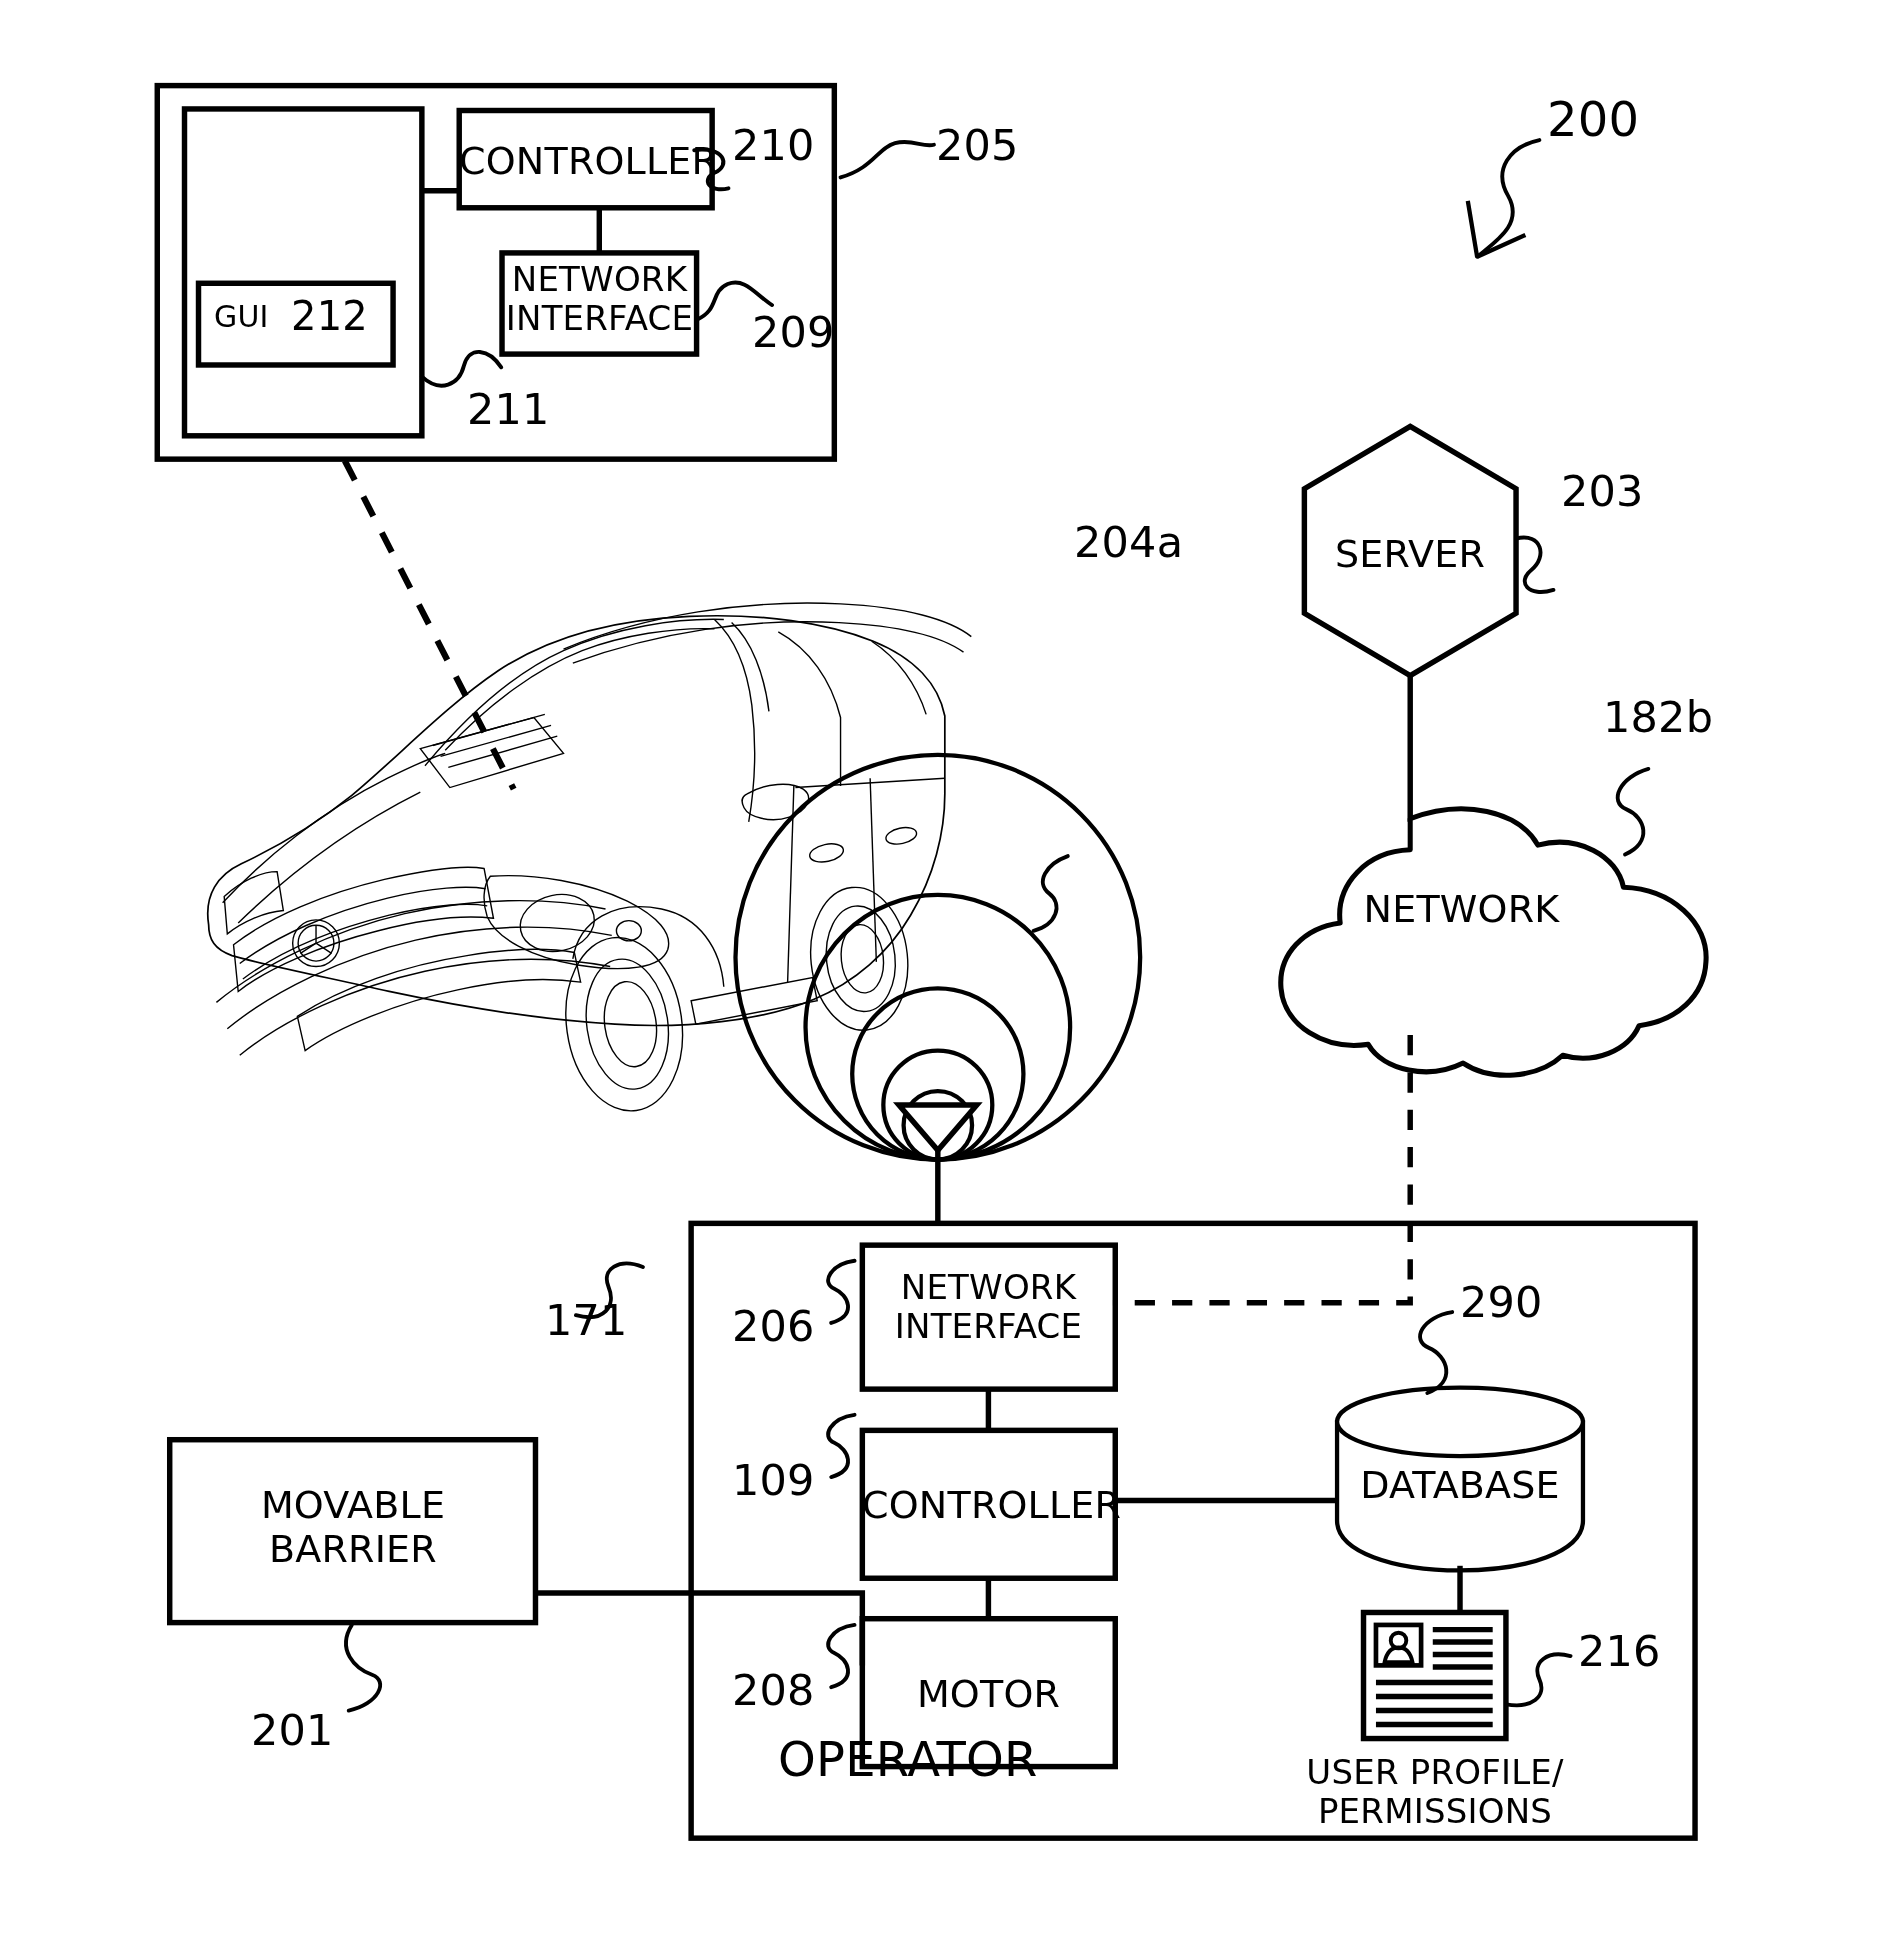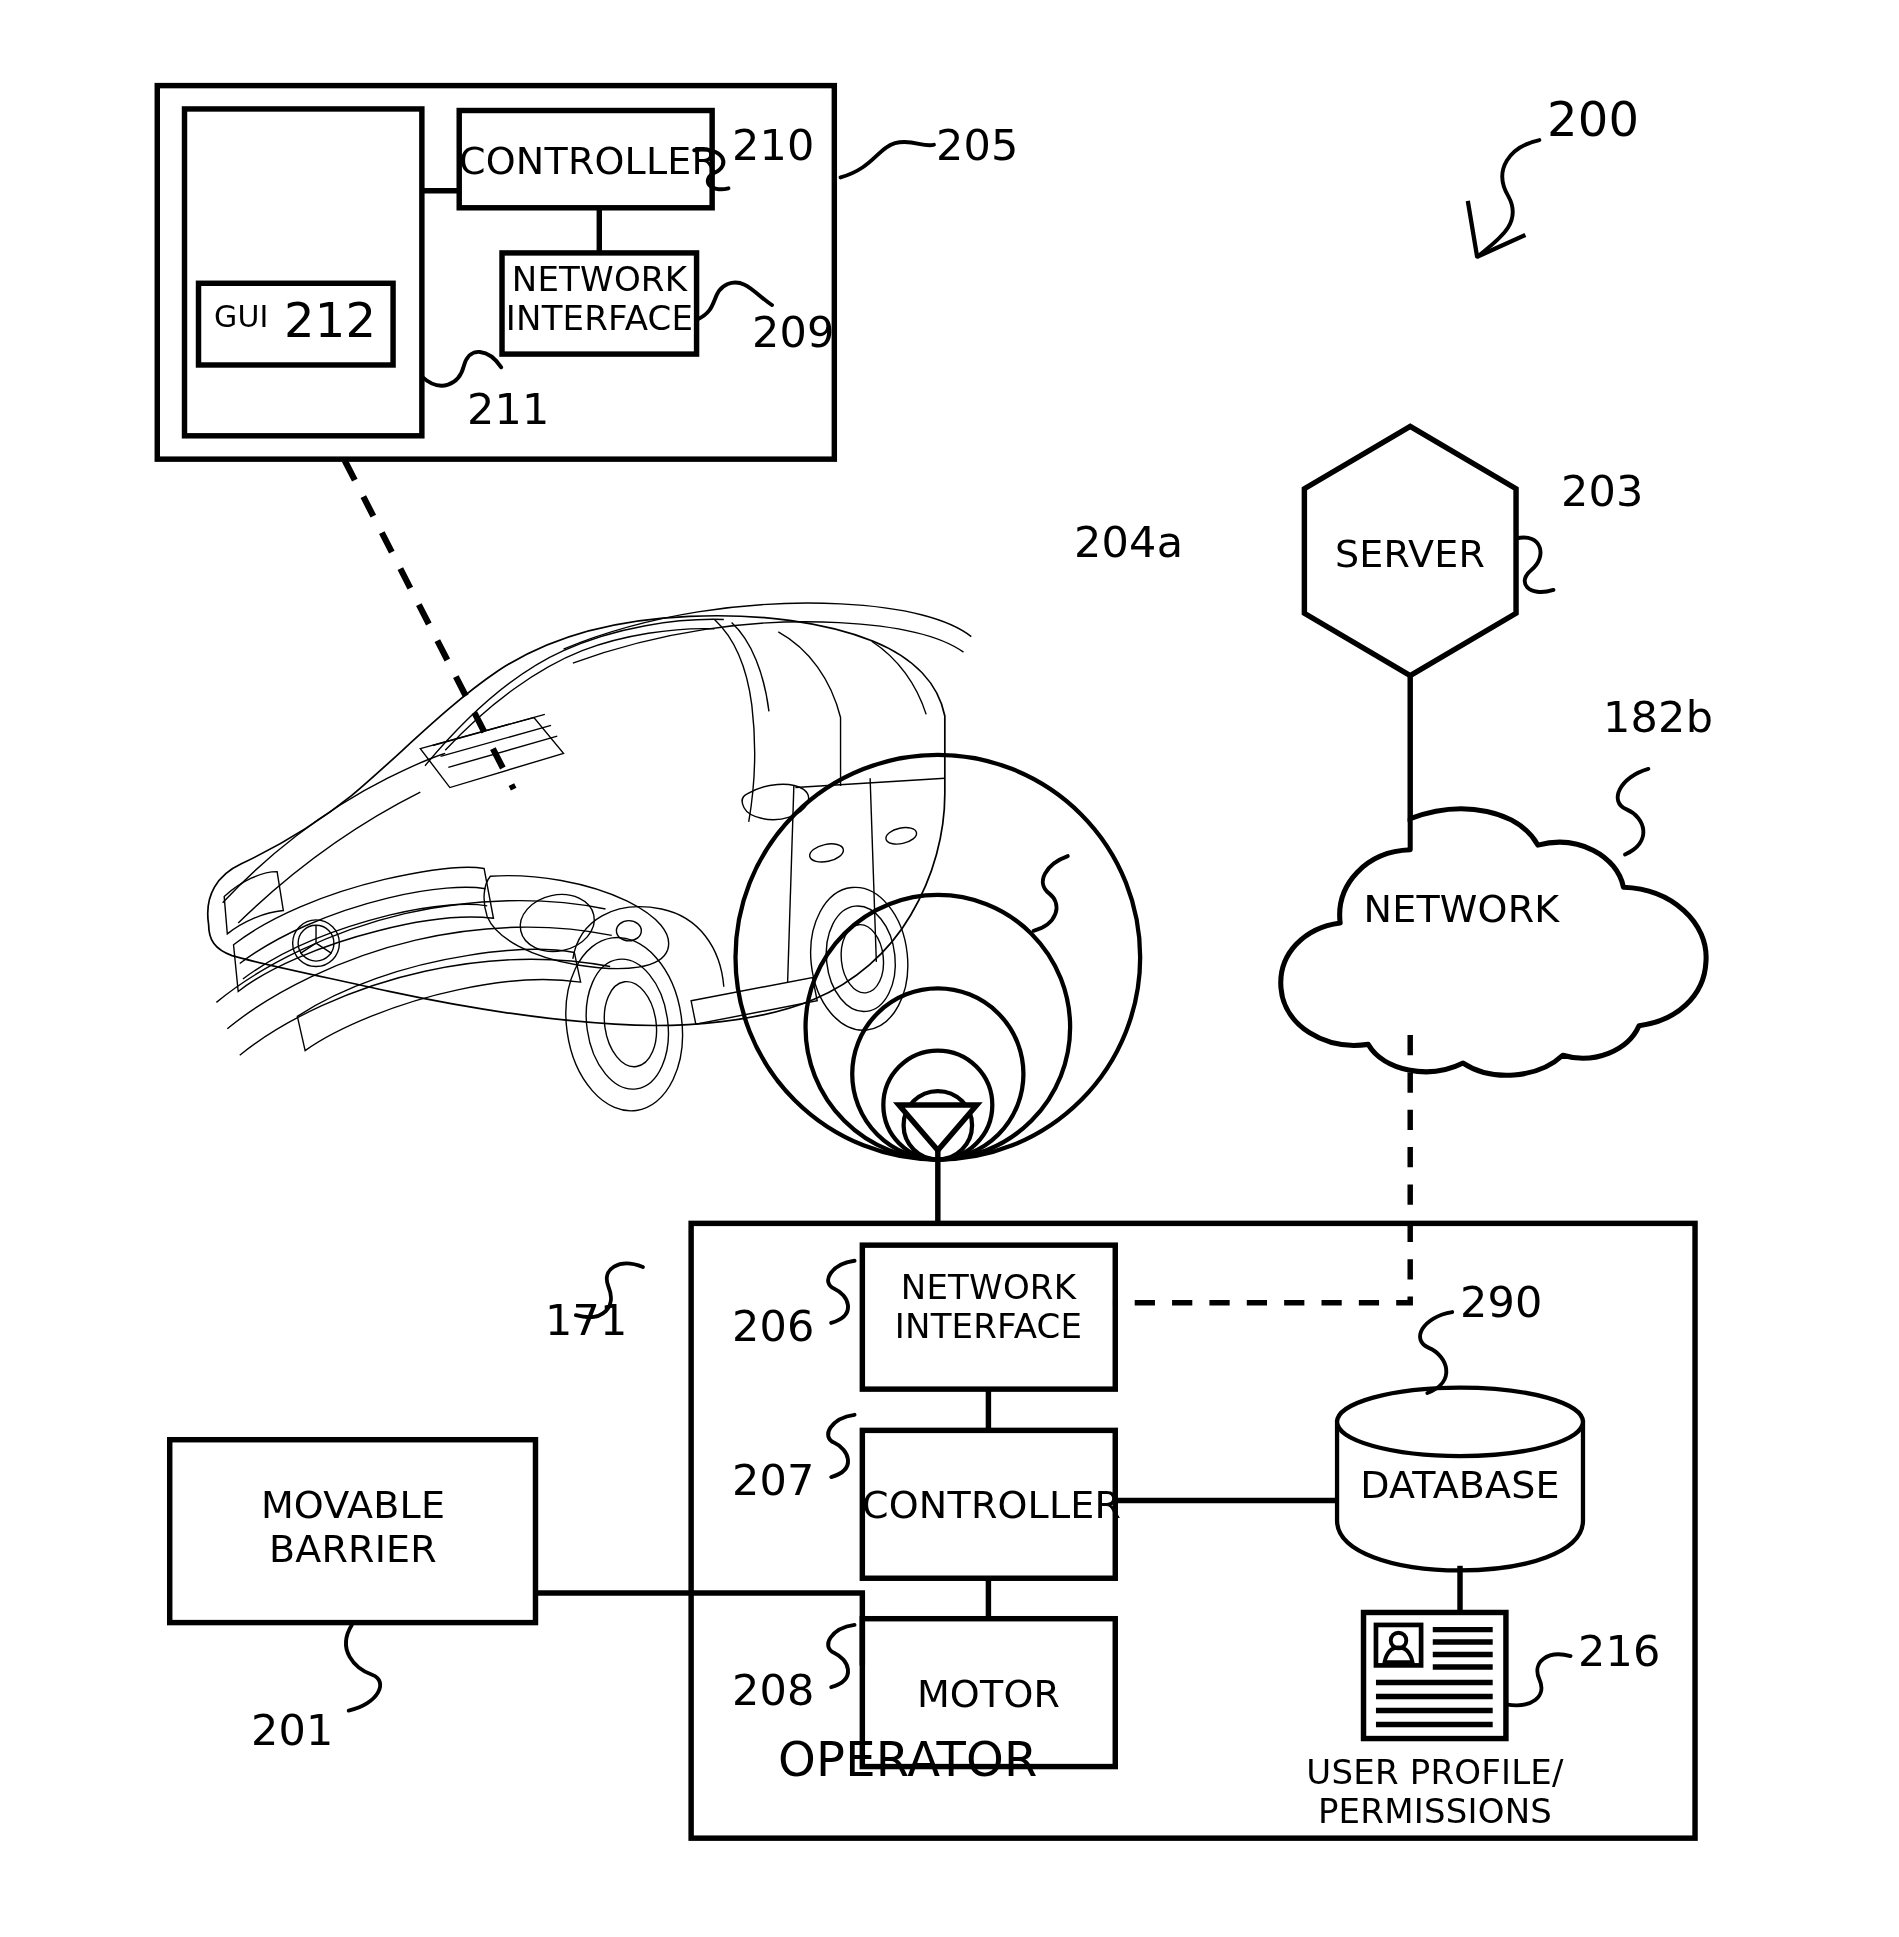--- a/index.html
+++ b/index.html
@@ -49,21 +49,21 @@
     font-size: 43px;
     font-weight: 400;
   }
   .boxtxt {
     font-size: 38px;
     text-align: center;
   }
   .boxtxt-sm { font-size: 34px; text-align: center; }
   .opbig { font-size: 48px; }
   .guism { font-size: 30px; }
-  .gui212 { font-size: 48px; }
+  .gui212 { font-size: 40px; margin-left: 7px; }
 </style>
 </head>
 <body>
 
 <div id="page">
 
   <svg viewBox="0 0 2440 2489" xmlns="http://www.w3.org/2000/svg">
 
     <rect class="bx" x="202" y="110" width="870" height="480"></rect>
 
@@ -258,21 +258,21 @@
 
   <div class="lbl boxtxt" style="left:1306px; top:887px; width:311px;">NETWORK</div>
   <div class="lbl ref" style="left:1603px; top:693px;">182b</div>
 
   <div class="lbl boxtxt-sm" style="left:862px; top:1268px; width:253px;">NETWORK
 INTERFACE</div>
   <div class="lbl boxtxt" style="left:862px; top:1483px; width:253px;">CONTROLLER</div>
   <div class="lbl boxtxt" style="left:862px; top:1672px; width:253px;">MOTOR</div>
 
   <div class="lbl ref" style="left:732px; top:1302px;">206</div>
-  <div class="lbl ref" style="left:732px; top:1456px;">207</div>
+  <div class="lbl ref" style="left:732px; top:1456px;">109</div>
   <div class="lbl ref" style="left:732px; top:1666px;">208</div>
   <div class="lbl ref" style="left:545px; top:1296px;">171</div>
 
   <div class="lbl opbig" style="left:778px; top:1732px;">OPERATOR</div>
 
   <div class="lbl boxtxt" style="left:170px; top:1483px; width:366px;">MOVABLE
 BARRIER</div>
   <div class="lbl ref" style="left:251px; top:1706px;">201</div>
 
   <div class="lbl boxtxt" style="left:1337px; top:1463px; width:246px;">DATABASE</div>

